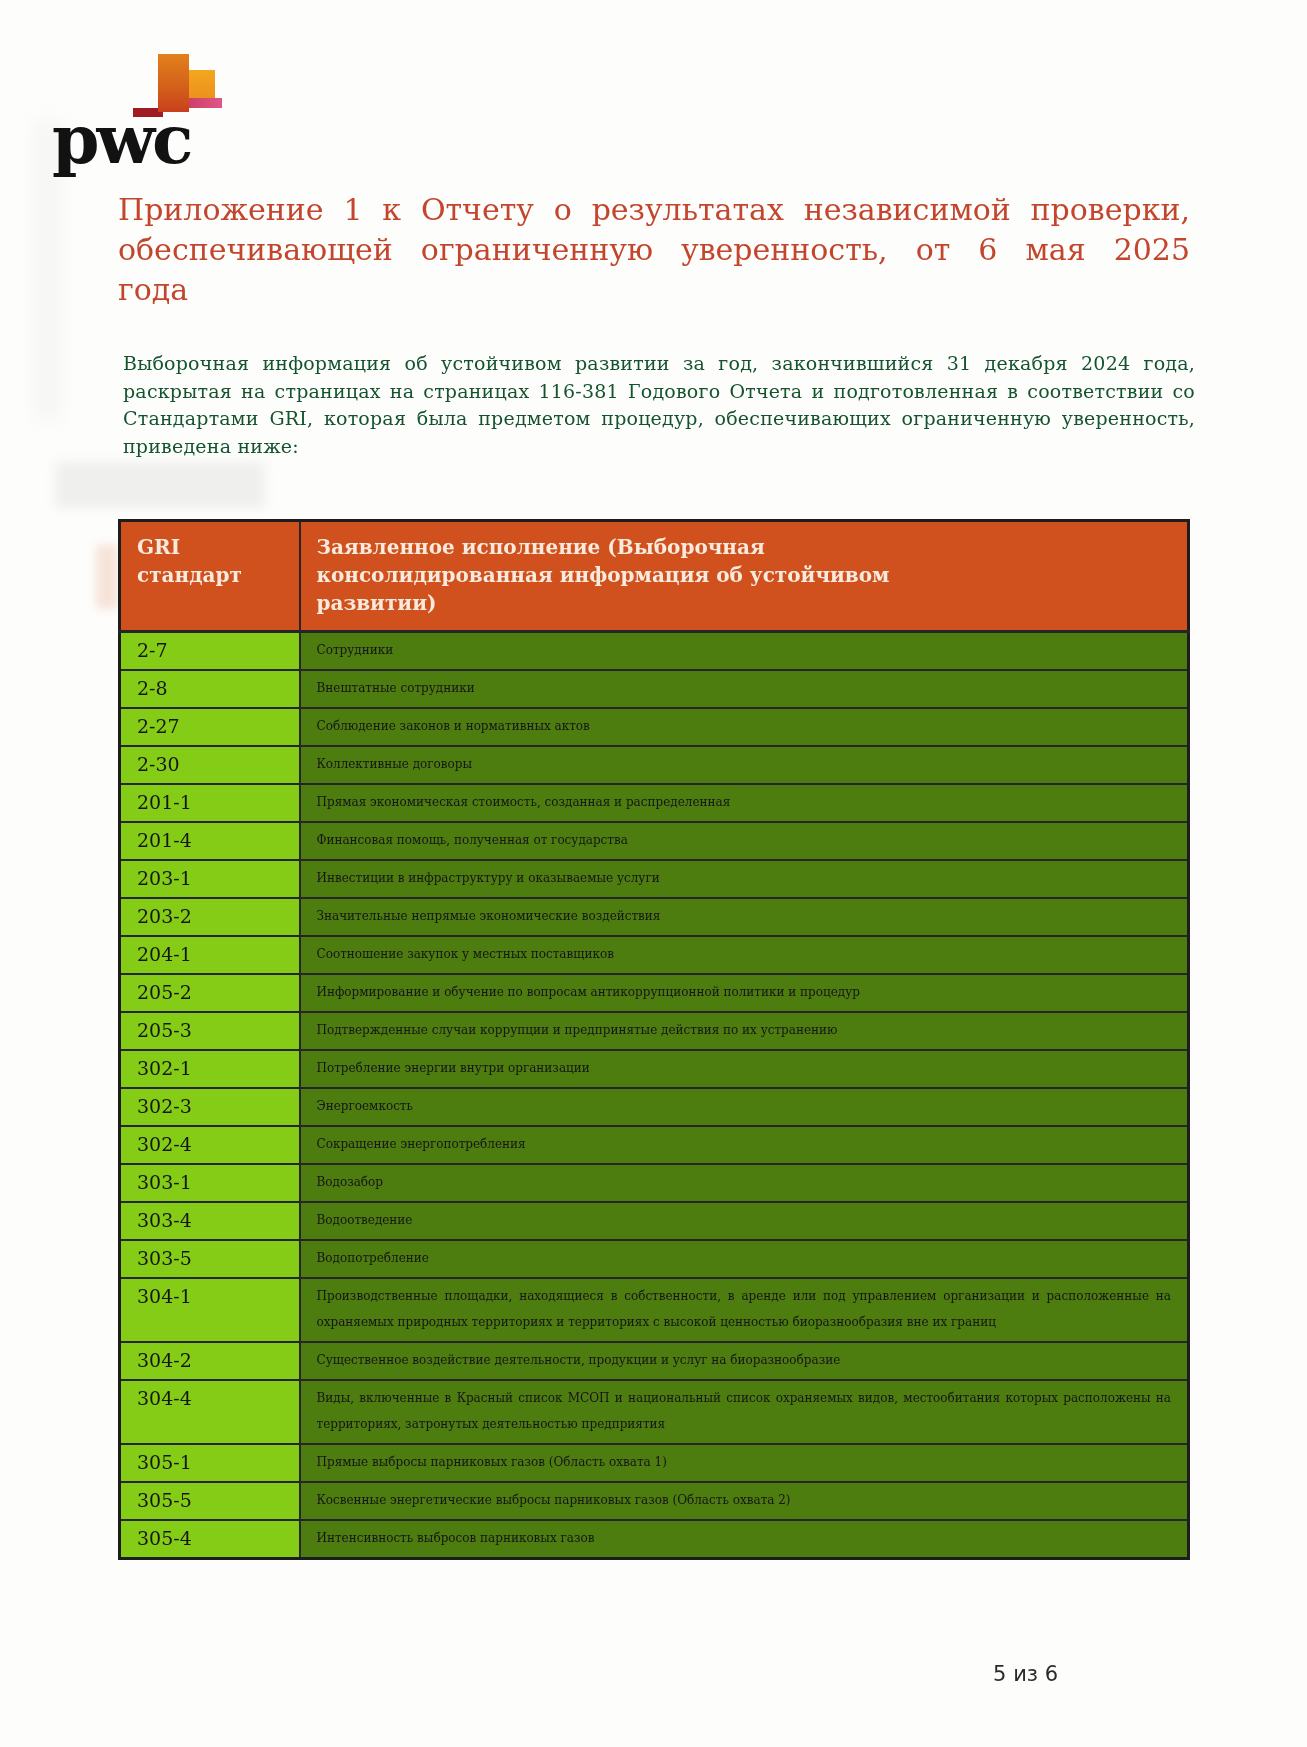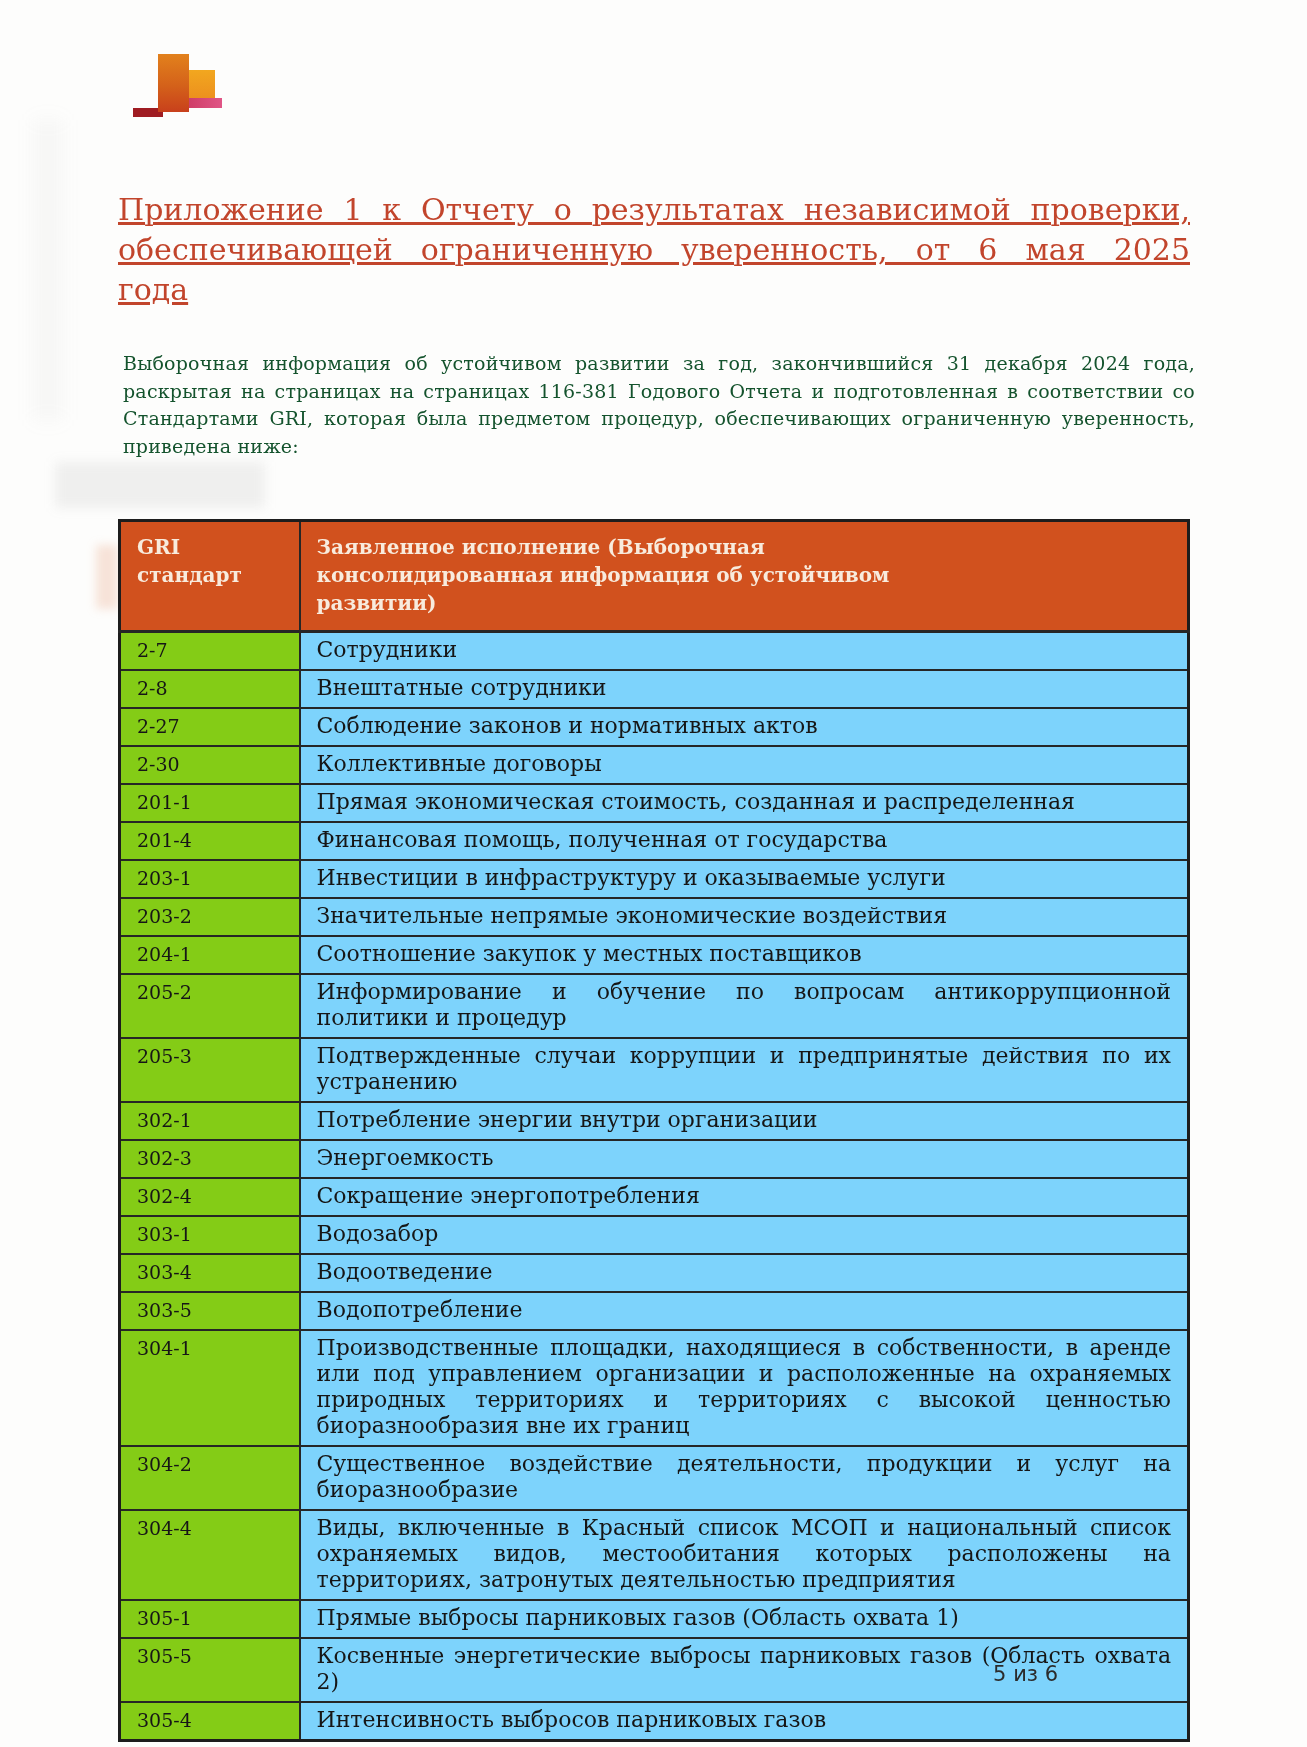--- a/index.html
+++ b/index.html
@@ -22,21 +22,21 @@
     background:linear-gradient(90deg,#cf3e68,#e05586);}
   .blk-red{left:0;top:54px;width:30px;height:9px;background:#9f1c22;}
   .logo-text{
     position:absolute;left:52px;top:104px;
     font-family:"DejaVu Serif",serif;font-weight:bold;
     font-size:68px;line-height:70px;color:#121212;letter-spacing:-3px;
   }
   
   .title{
     position:absolute;left:118px;top:190px;width:1072px;margin:0;
-    font-size:30px;line-height:40px;font-weight:normal;color:#c2452c;text-decoration:underline;
+    font-size:30px;line-height:40px;font-weight:normal;color:#c2452c;
   }
   .title-line{display:block;text-align:justify;text-align-last:justify;}
   .title-line.last{text-align-last:left;}
   
   .intro{
     position:absolute;left:123px;top:350px;width:1072px;margin:0;
     font-size:19px;line-height:27.5px;letter-spacing:0.2px;
     text-align:justify;color:#14532d;
   }
   
@@ -49,22 +49,22 @@
     border:2px solid #262626;vertical-align:top;
   }
   .gri-table th{
     background:#d1511e;color:#f8ebdd;
     font-size:20px;line-height:28px;font-weight:bold;
     text-align:left;padding:11px 16px 13px;
     border-bottom-width:3px;
   }
   .gri-table th .th-inner{display:inline-block;max-width:680px;}
   .gri-table td{
-    font-size:22px;line-height:26px;padding:4px 16px 6px;
-    background:#7dd3fc;
+    font-size:12px;line-height:26px;padding:4px 16px 6px;
+    background:#4d7c0f;
   }
   .gri-table .w-code{width:180px;}
   td.col-code{background:#84cc16;font-size:19px;}
   td.col-desc{text-align:justify;}
   
   .footer{
     position:absolute;left:118px;top:1662px;width:940px;
     text-align:right;
     font-family:"DejaVu Sans",sans-serif;
     font-size:21px;color:#2b2b2b;
@@ -86,20 +86,21 @@
   <div class="artifact art-ghost"></div>
   <div class="artifact art-orange"></div>
   <div class="artifact art-edge"></div>
 
   <div class="logo-mark">
     <div class="blk blk-red"></div>
     <div class="blk blk-main"></div>
     <div class="blk blk-square"></div>
     <div class="blk blk-pink"></div>
   </div>
+  <div class="logo-text">pwc</div>
 
   <h1 class="title">
     <span class="title-line">Приложение 1 к Отчету о результатах независимой проверки,</span>
     <span class="title-line">обеспечивающей ограниченную уверенность, от 6 мая 2025</span>
     <span class="title-line last">года</span>
   </h1>
 
   <p class="intro">Выборочная информация об устойчивом развитии за год, закончившийся 31 декабря 2024 года, раскрытая на страницах на страницах 116-381 Годового Отчета и подготовленная в соответствии со Стандартами GRI, которая была предметом процедур, обеспечивающих ограниченную уверенность, приведена ниже:</p>
 
   <table class="gri-table">

